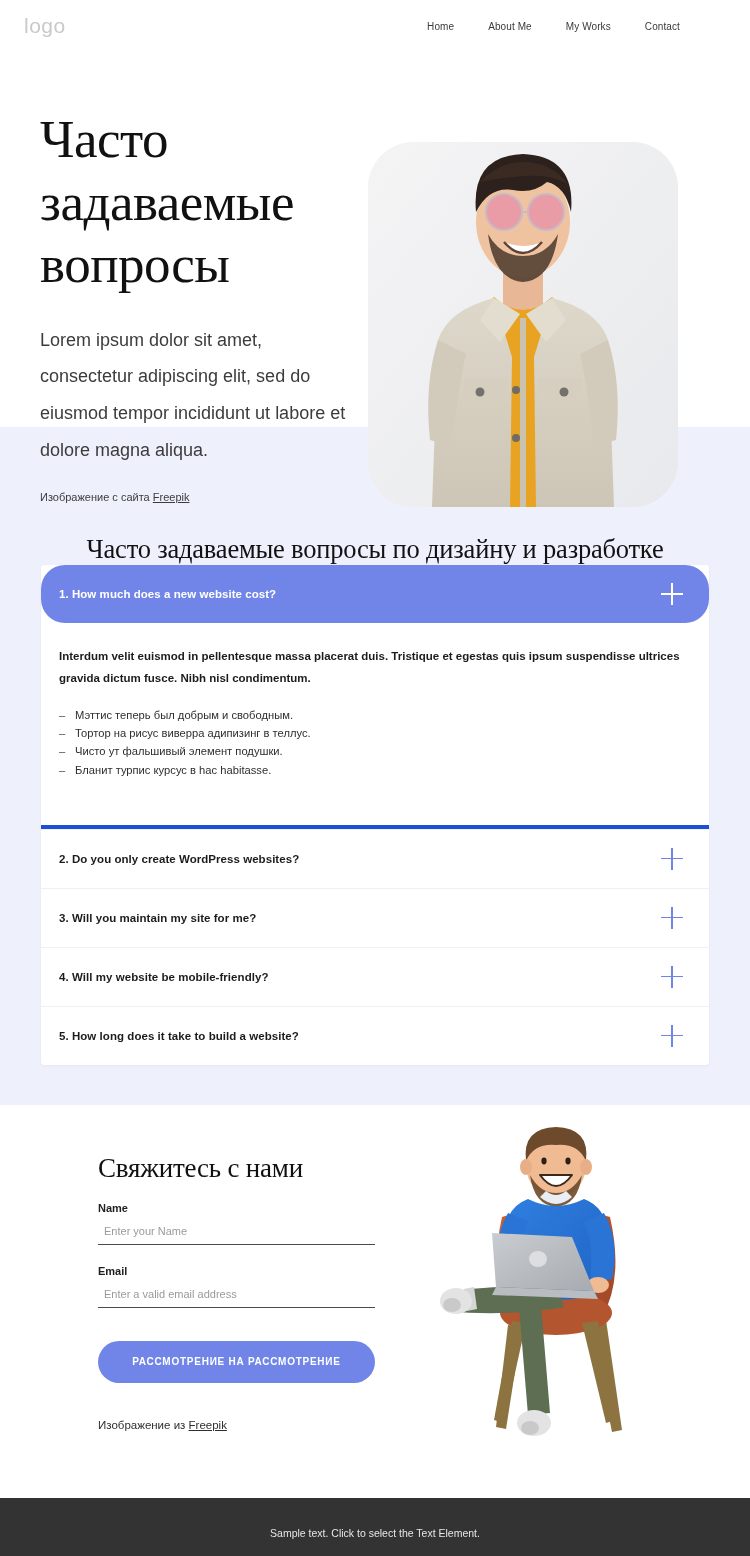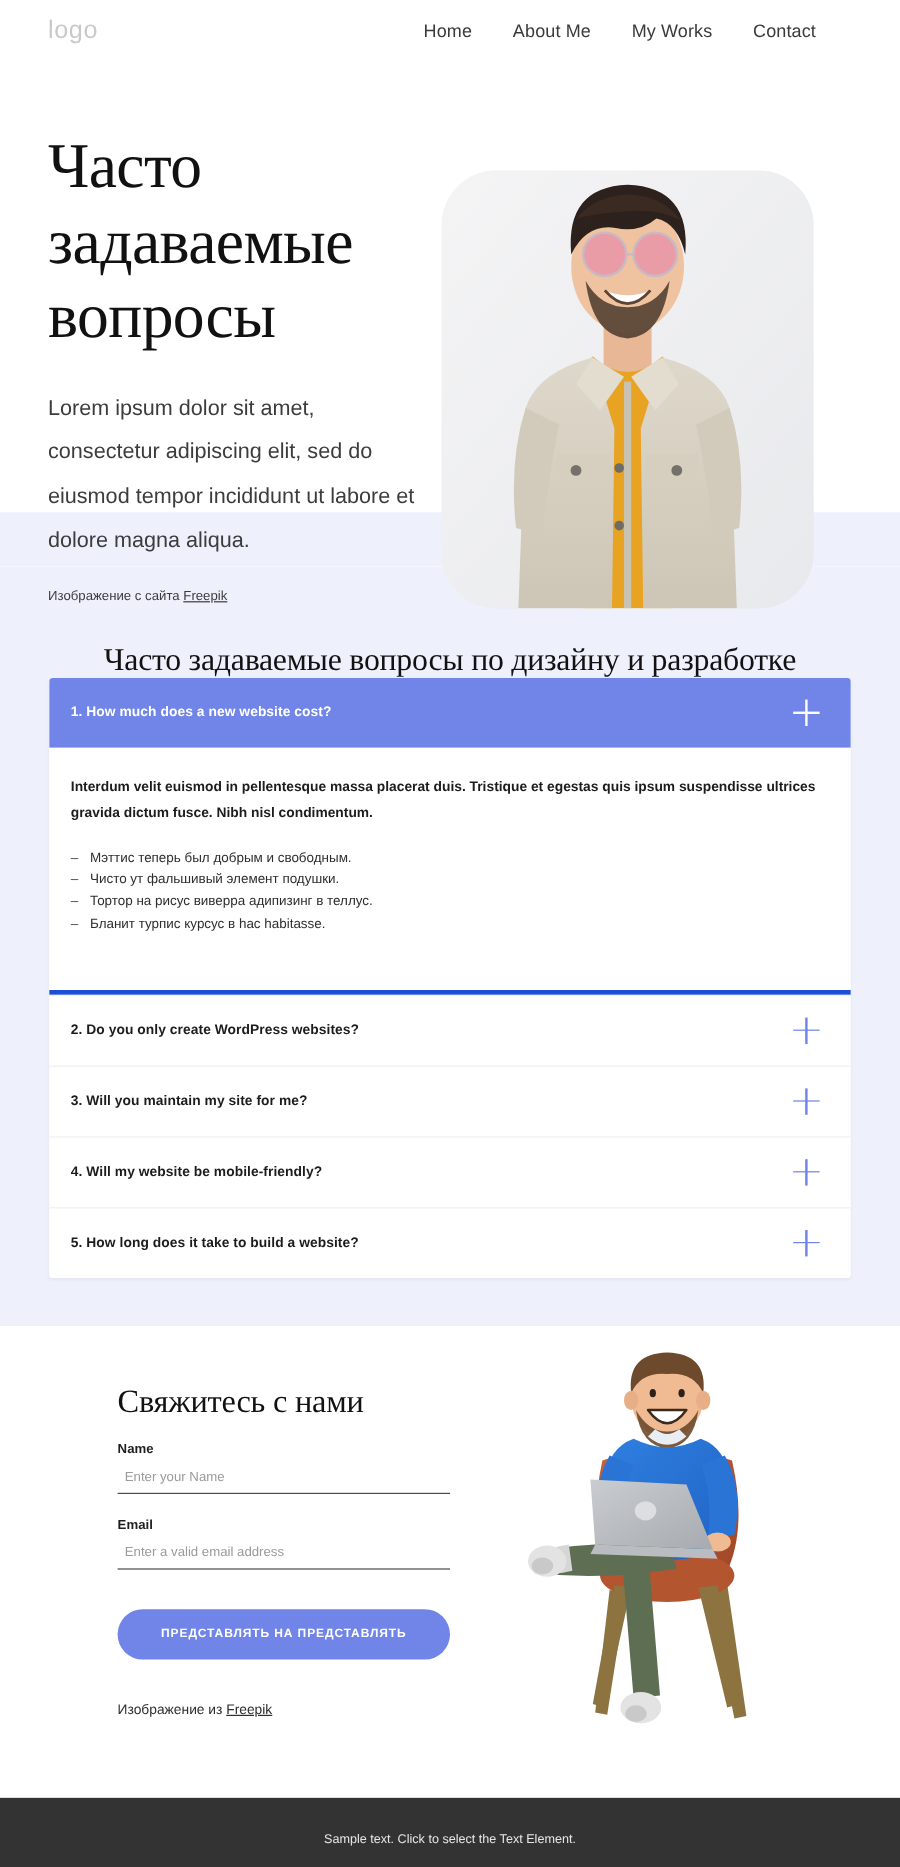--- a/index.html
+++ b/index.html
@@ -11,39 +11,39 @@
     -webkit-font-smoothing: antialiased;
   }
   .page { position: relative; width: 750px; min-height: 1556px; overflow: hidden; }
 
   
   .header {
     position: relative;
     height: 52px;
     display: flex;
     align-items: center;
-    padding: 0 70px 0 40px;
+    padding: 0 70px 0 24px;
     background: #fff;
     z-index: 5;
   }
   .logo {
     font-family: "Liberation Sans", sans-serif;
     font-size: 21px;
     color: #c9c9c9;
     letter-spacing: 0.5px;
     font-weight: 400;
   }
   .nav {
     margin-left: auto;
     display: flex;
     align-items: center;
     gap: 34px;
   }
   .nav-item {
-    font-size: 15px;
+    font-size: 10px;
     color: #3a3a3a;
     text-decoration: none;
     letter-spacing: 0.1px;
     white-space: nowrap;
   }
 
   
   .hero {
     position: relative;
     height: 420px;
@@ -119,20 +119,21 @@
     overflow: hidden;
     box-shadow: 0 1px 3px rgba(40,45,90,0.05);
   }
   .acc-head {
     display: flex;
     align-items: center;
     justify-content: space-between;
     padding: 0 26px 0 18px;
     height: 58px;
     cursor: pointer;
+    border-radius: 24px;
   }
   .acc-head.open {
     background: #7185e8;
   }
   .acc-q {
     font-size: 11.5px;
     font-weight: 700;
     color: #1c1c1c;
     letter-spacing: 0.05px;
   }
@@ -352,22 +353,22 @@
 
       <div class="acc-row">
         <div class="acc-head open">
           <span class="acc-q">1. How much does a new website cost?</span>
           <span class="plus"></span>
         </div>
         <div class="acc-body">
           <p class="acc-lead">Interdum velit euismod in pellentesque massa placerat duis. Tristique et egestas quis ipsum suspendisse ultrices gravida dictum fusce. Nibh nisl condimentum.</p>
           <ul class="acc-list">
             <li>Мэттис теперь был добрым и свободным.</li>
+            <li>Тортор на рисус виверра адипизинг в теллус.</li>
             <li>Чисто ут фальшивый элемент подушки.</li>
-            <li>Тортор на рисус виверра адипизинг в теллус.</li>
             <li>Бланит турпис курсус в hac habitasse.</li>
           </ul>
         </div>
       </div>
 
       <div class="acc-row">
         <div class="acc-head">
           <span class="acc-q">2. Do you only create WordPress websites?</span>
           <span class="plus"></span>
         </div>
@@ -404,21 +405,21 @@
       <div class="field">
         <label class="field-label">Name</label>
         <input type="text" placeholder="Enter your Name" style="">
       </div>
 
       <div class="field">
         <label class="field-label">Email</label>
         <input type="text" placeholder="Enter a valid email address" style="">
       </div>
 
-      <button class="submit-btn">ПРЕДСТАВЛЯТЬ НА ПРЕДСТАВЛЯТЬ</button>
+      <button class="submit-btn">РАССМОТРЕНИЕ НА РАССМОТРЕНИЕ</button>
 
       <div class="contact-credit">
         <span>Изображение из </span><a href="#">Freepik</a>
       </div>
     </div>
 
     <div class="contact-illu">
       <svg viewBox="0 0 260 330" xmlns="http://www.w3.org/2000/svg">
         <defs>
           <linearGradient id="chairG" x1="0" y1="0" x2="1" y2="1">

